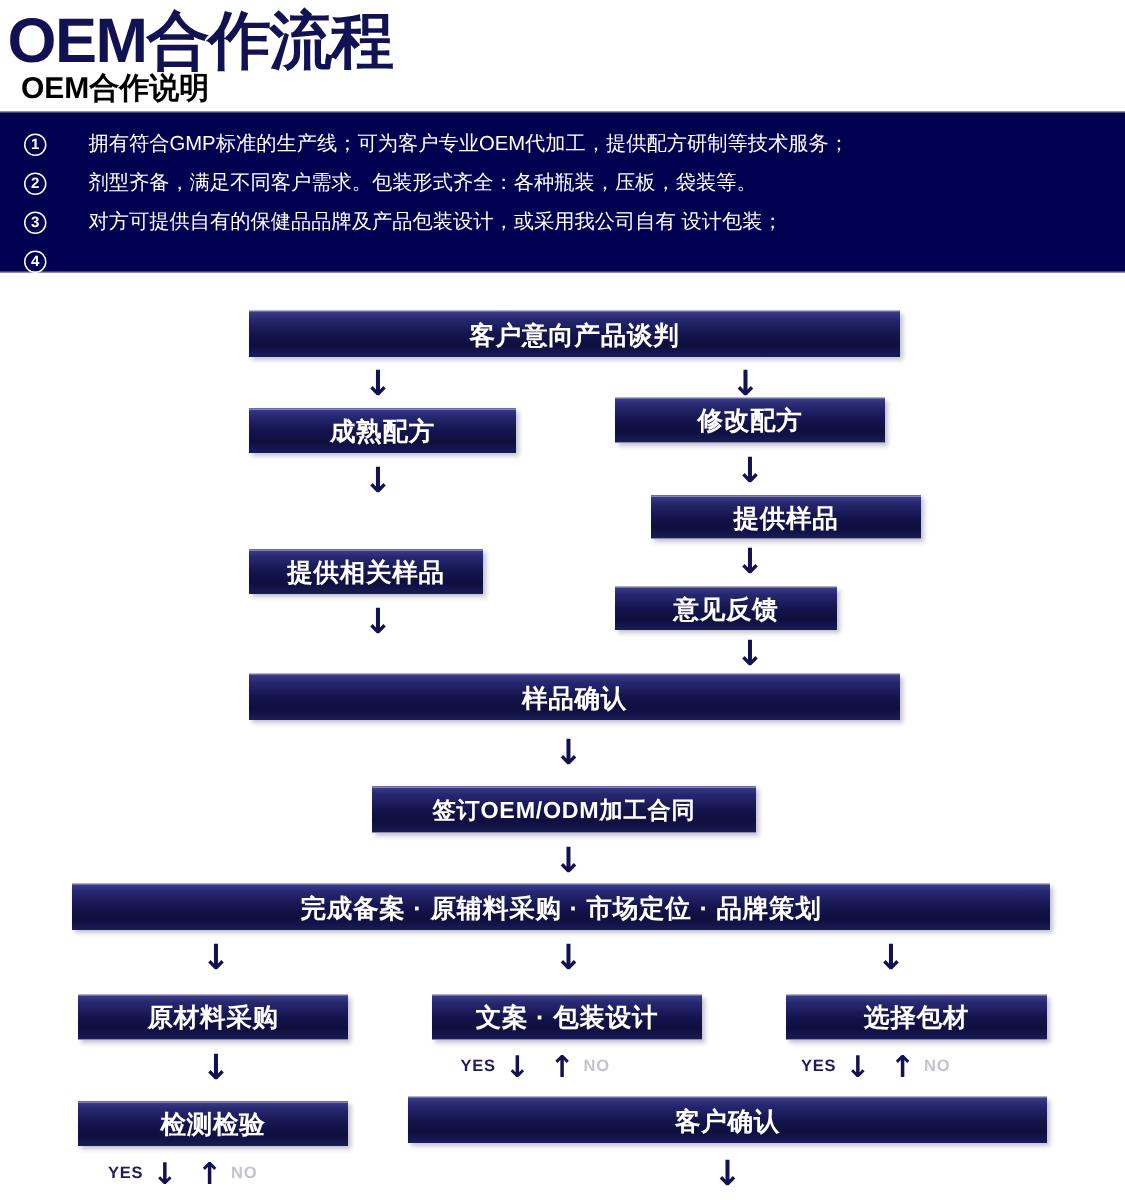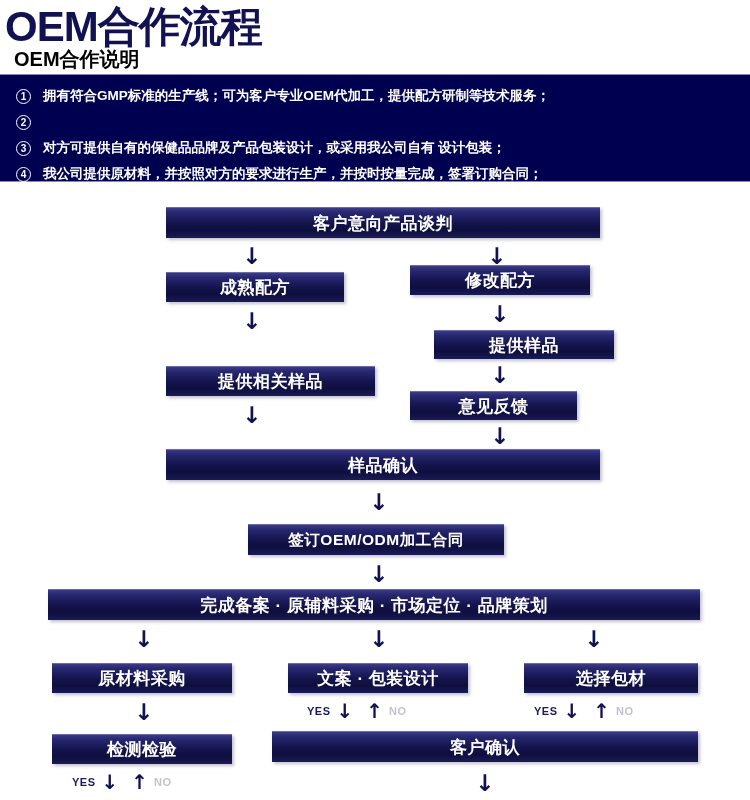--- a/index.html
+++ b/index.html
@@ -74,22 +74,23 @@
     font-size: 10px;
     font-weight: bold;
     line-height: 14px;
     text-align: center;
     margin-right: 12px;
     box-sizing: border-box;
   }
   .note-text {
     color: #ffffff;
     font-size: 13.5px;
-    font-weight: bold;
+    font-weight: normal;
     letter-spacing: 0px;
+    margin-left: 16px;
   }
 
   
   .flow-box {
     position: absolute;
     background: linear-gradient(to bottom,
        #3b3b86 0%,
        #272770 16%,
        #15154f 48%,
        #0e0e3e 74%,
@@ -162,49 +163,49 @@
   <div id="sub-title">OEM合作说明</div>
 </div>
 
 <div id="notes-banner">
   <div class="note-row" style="top:10px;">
     <span class="note-num">1</span>
     <span class="note-text">拥有符合GMP标准的生产线；可为客户专业OEM代加工，提供配方研制等技术服务；</span>
   </div>
   <div class="note-row" style="top:36px;">
     <span class="note-num">2</span>
+    <span class="note-text">剂型齐备，满足不同客户需求。包装形式齐全：各种瓶装，压板，袋装等。</span>
   </div>
   <div class="note-row" style="top:62px;">
     <span class="note-num">3</span>
     <span class="note-text">对方可提供自有的保健品品牌及产品包装设计，或采用我公司自有 设计包装；</span>
   </div>
   <div class="note-row" style="top:88px;">
     <span class="note-num">4</span>
-    <span class="note-text">我公司提供原材料，并按照对方的要求进行生产，并按时按量完成，签署订购合同；</span>
   </div>
 </div>
 
 <div class="flow-box" style="left:166px; top:207px; width:434px; height:31px;">客户意向产品谈判</div>
 
 <div class="arrow" style="left:242px; top:243px; height:26px;">↓</div>
 <div class="arrow" style="left:487px; top:243px; height:26px;">↓</div>
 
 <div class="flow-box" style="left:166px; top:272px; width:178px; height:30px;">成熟配方</div>
 <div class="flow-box" style="left:410px; top:265px; width:180px; height:30px;">修改配方</div>
 
 <div class="arrow" style="left:242px; top:308px; height:26px;">↓</div>
 <div class="arrow" style="left:490px; top:301px; height:26px;">↓</div>
 
-<div class="flow-box" style="left:166px; top:366px; width:209px; height:30px;">提供相关样品</div>
+<div class="flow-box" style="left:166px; top:366px; width:156px; height:30px;">提供相关样品</div>
 <div class="flow-box" style="left:410px; top:330px; width:180px; height:29px;margin-left:24px;">提供样品</div>
 
 <div class="arrow" style="left:242px; top:402px; height:26px;">↓</div>
 <div class="arrow" style="left:490px; top:362px; height:26px;">↓</div>
 
-<div class="flow-box" style="left:410px; top:391px; width:167px; height:29px;">意见反馈</div>
+<div class="flow-box" style="left:410px; top:391px; width:148px; height:29px;">意见反馈</div>
 <div class="arrow" style="left:490px; top:423px; height:26px;">↓</div>
 
 <div class="flow-box" style="left:166px; top:449px; width:434px; height:31px;">样品确认</div>
 
 <div class="arrow" style="left:369px; top:489px; height:26px;">↓</div>
 
 <div class="flow-box small" style="left:248px; top:524px; width:256px; height:31px;">签订OEM/ODM加工合同</div>
 
 <div class="arrow" style="left:369px; top:561px; height:26px;">↓</div>
 

